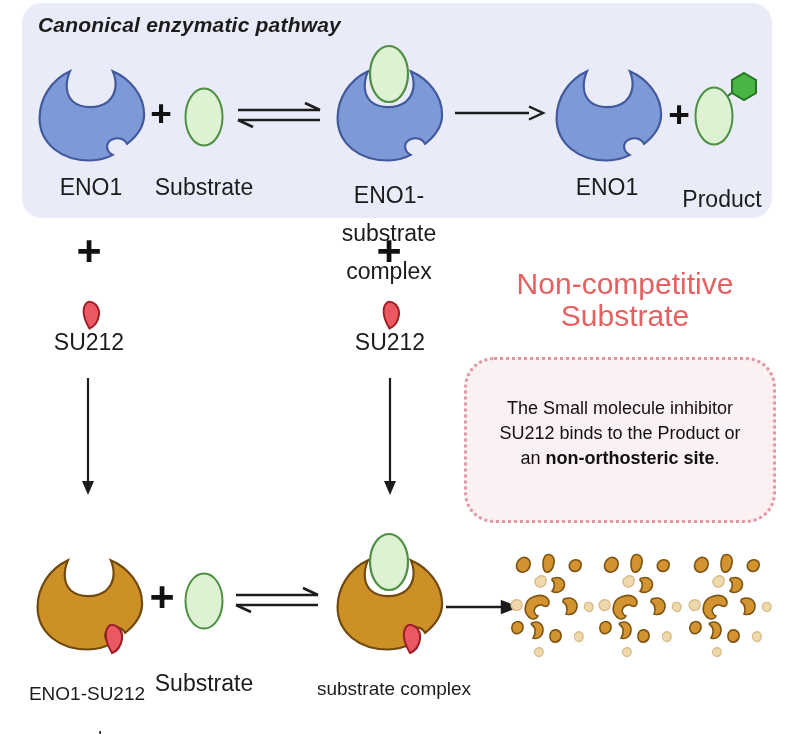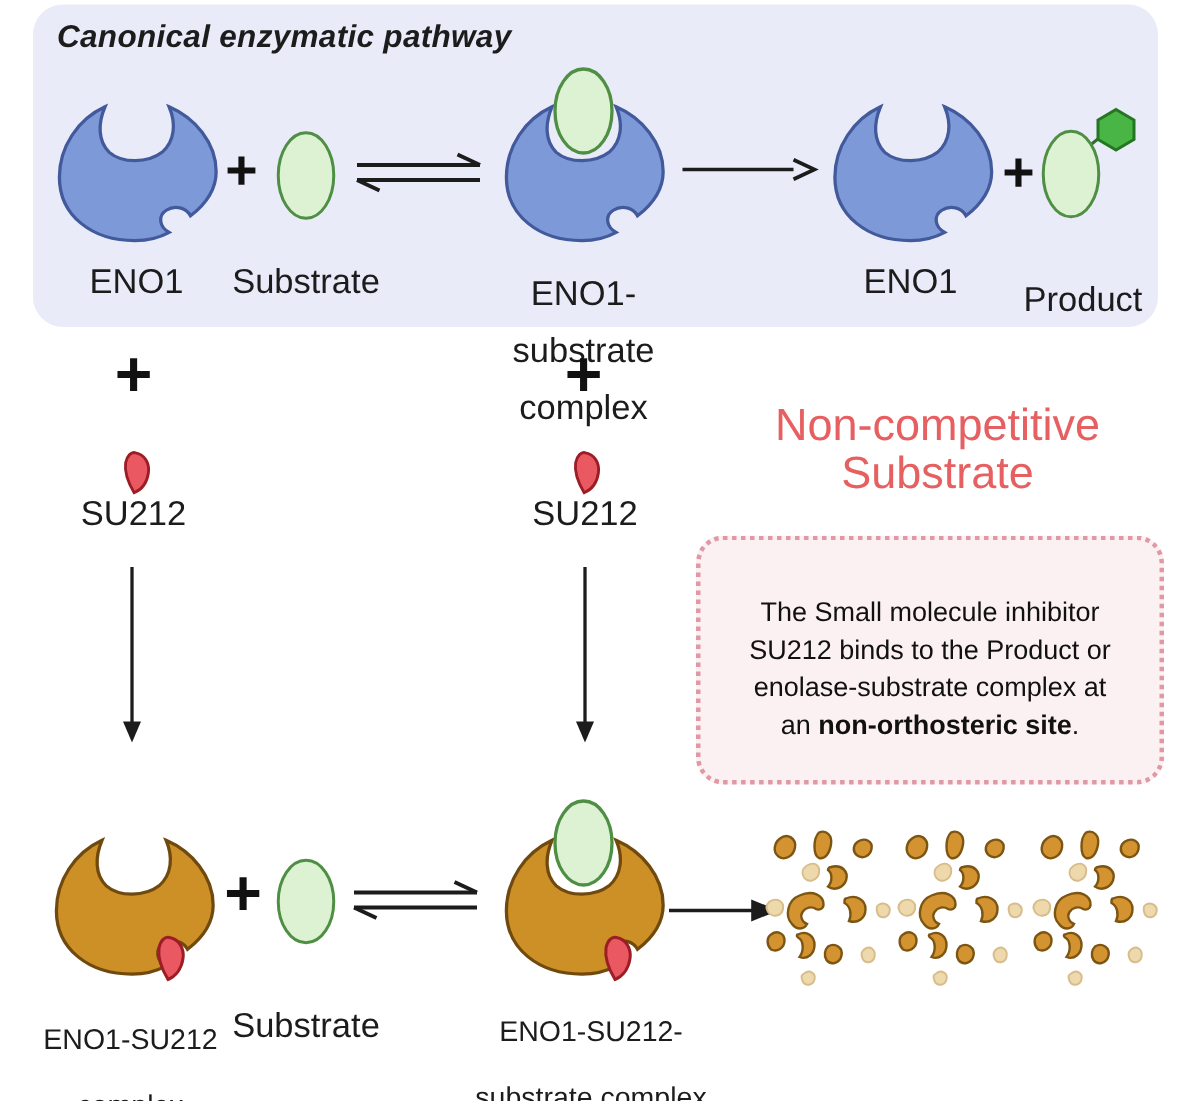--- a/index.html
+++ b/index.html
@@ -23,21 +23,21 @@
     font-weight:bold;text-align:center;line-height:1;color:#111;
   }
   .plus.small{font-size:37px;}
   .plus.big{font-size:43px;}
   #heading{
     left:460px;top:268px;width:330px;text-align:center;
     font-size:30px;line-height:32px;color:#e76061;
   }
   #note-box{
     left:464px;top:357px;width:312px;height:166px;box-sizing:border-box;
-    background:#fbf0f2;border:3px dotted #df98a4;border-radius:18px;
+    background:#fbf0f2;border:3px dotted #df98a4;border-radius:30px;
   }
   #note-text{
     position:absolute;left:0;top:36px;width:100%;
     font-size:18px;line-height:25px;text-align:center;color:#111;
   }
   #note-text b{font-weight:bold;}
   svg{display:block;}
   .lbl2{line-height:22px;font-size:19px;}
 </style>
 </head>
@@ -166,30 +166,28 @@
 
   <div class="abs" id="heading">
     <div>Non-competitive</div>
     <div>Substrate</div>
   </div>
 
   <div class="abs" id="note-box">
     <div id="note-text">
       <div>The Small molecule inhibitor</div>
       <div>SU212 binds to the Product or</div>
-      <div>enolase-substrate complex at</div>
       <div><span>an </span><b>non-orthosteric site</b><span>.</span></div>
     </div>
   </div>
 
   <div class="abs plus big" style="left:137px;top:575px;width:50px;">+</div>
 
   <div class="abs shape-label lbl2" style="left:27px;top:661px;width:120px;">
     <div>ENO1-SU212</div>
     <div>complex</div>
   </div>
   <div class="abs shape-label" style="left:154px;top:674px;width:100px;">Substrate</div>
   <div class="abs shape-label lbl2" style="left:304px;top:656px;width:180px;">
-    <div>ENO1-SU212-</div>
     <div>substrate complex</div>
   </div>
 
 </div>
 
 </body></html>

